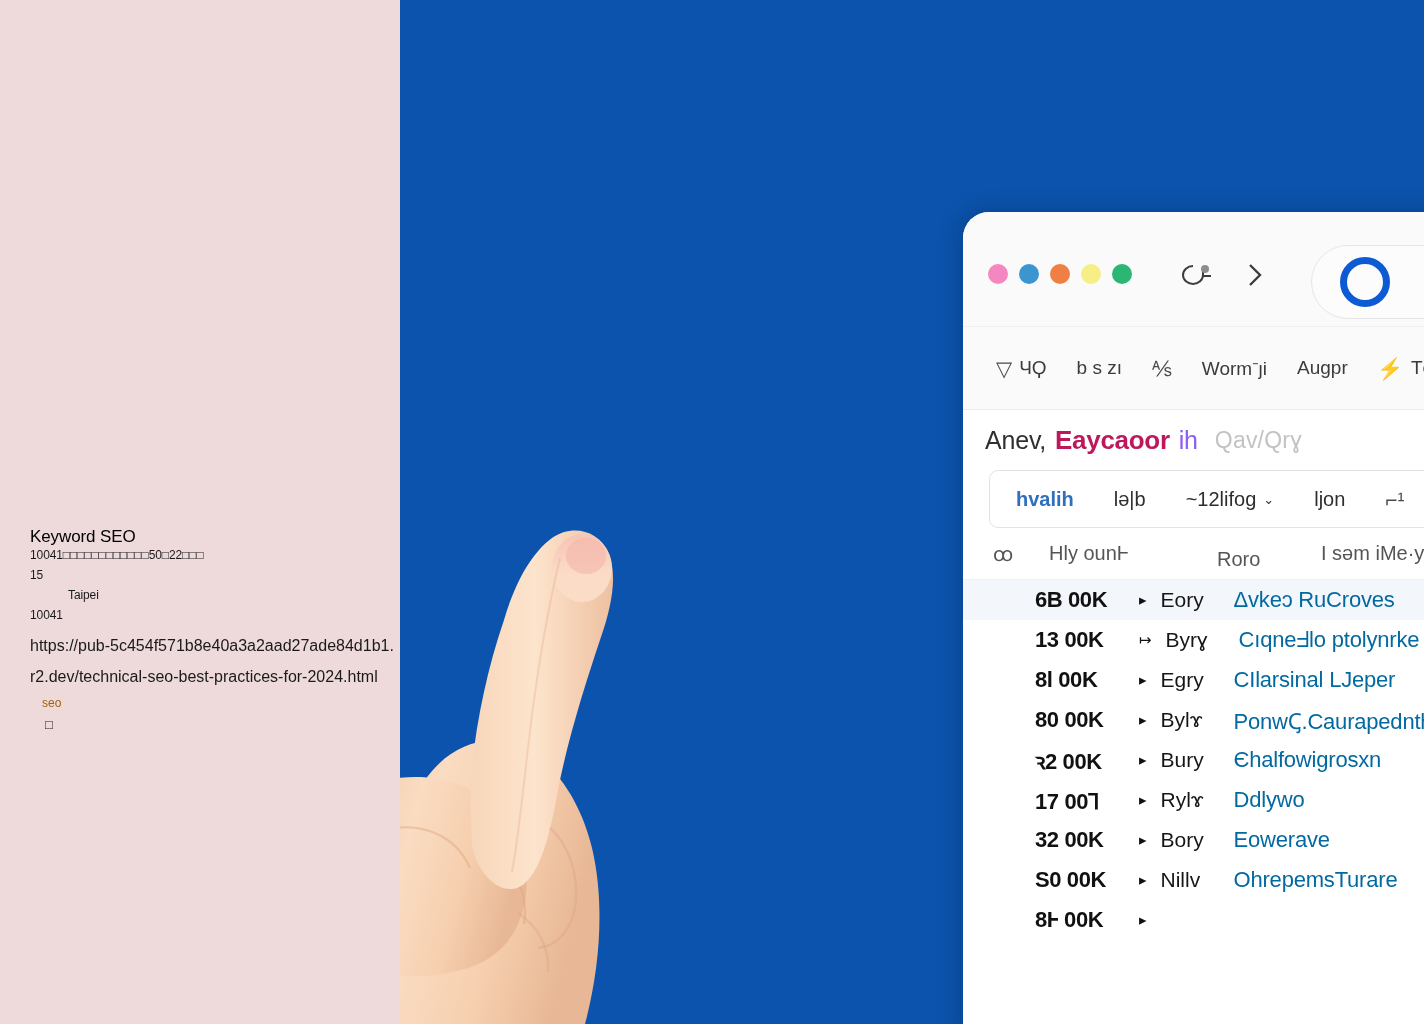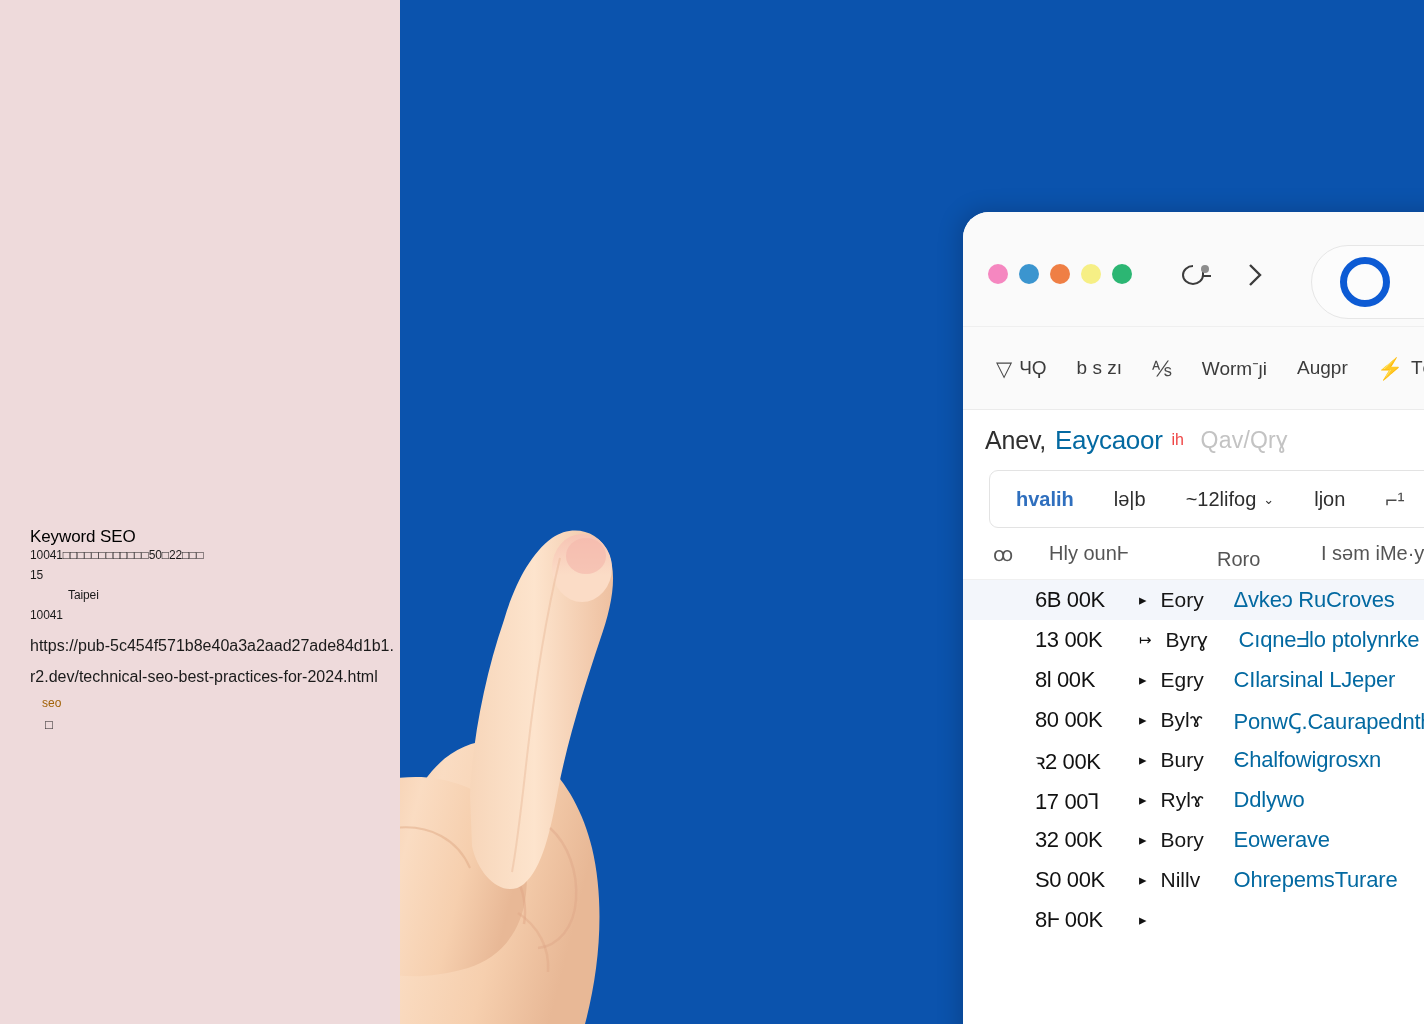--- a/index.html
+++ b/index.html
@@ -101,22 +101,22 @@
     white-space:nowrap;
   }
   .tool-glyph{ font-size:21px; color:#4a4a4a; line-height:1; }
 
   
   #heading-strip{
     position:relative; height:60px; background:#ffffff;
     display:flex; align-items:center; padding-left:22px; gap:9px;
   }
   #heading-pre{ font-size:25px; color:#2f2f2f; letter-spacing:-0.2px; }
-  #heading-accent{ font-size:26px; font-weight:400; color:#0369a1; letter-spacing:-0.3px; }
-  #heading-post{ font-size:16px; color:#ef4444; letter-spacing:-0.2px; }
+  #heading-accent{ font-size:26px; font-weight:700; color:#be185d; letter-spacing:-0.3px; }
+  #heading-post{ font-size:25px; color:#8b5cf6; letter-spacing:-0.2px; }
   #heading-muted{ font-size:23px; color:#c3c3c3; margin-left:8px; letter-spacing:0.2px; }
 
   
   #filter-bar{
     position:relative; height:58px; margin:0 0 0 26px;
     background:#ffffff; border:1px solid #e3e3e3; border-radius:9px;
     display:flex; align-items:center;
   }
   .filter-item{
     display:flex; align-items:center; gap:7px;
@@ -138,21 +138,21 @@
   #col-4{ flex:1; }
 
   
   #data-table{ position:relative; background:#fff; }
   .table-row{
     display:flex; align-items:center; height:40px;
     padding-left:72px; gap:0;
   }
   .table-row.alt{ background:#f3f6fb; }
   .cell-vol{
-    width:120px; font-size:22px; font-weight:400;
+    width:120px; font-size:22px; font-weight:700;
     color:#111; white-space:nowrap; letter-spacing:-0.4px;
   }
   .cell-arrow{ font-size:15px; color:#111; margin-left:-16px; margin-right:14px; }
   .cell-code{
     width:73px; font-size:21px; color:#161616; white-space:nowrap;
   }
   .cell-term{
     font-size:22px; color:#0369a1; white-space:nowrap; letter-spacing:-0.2px;
   }
 

